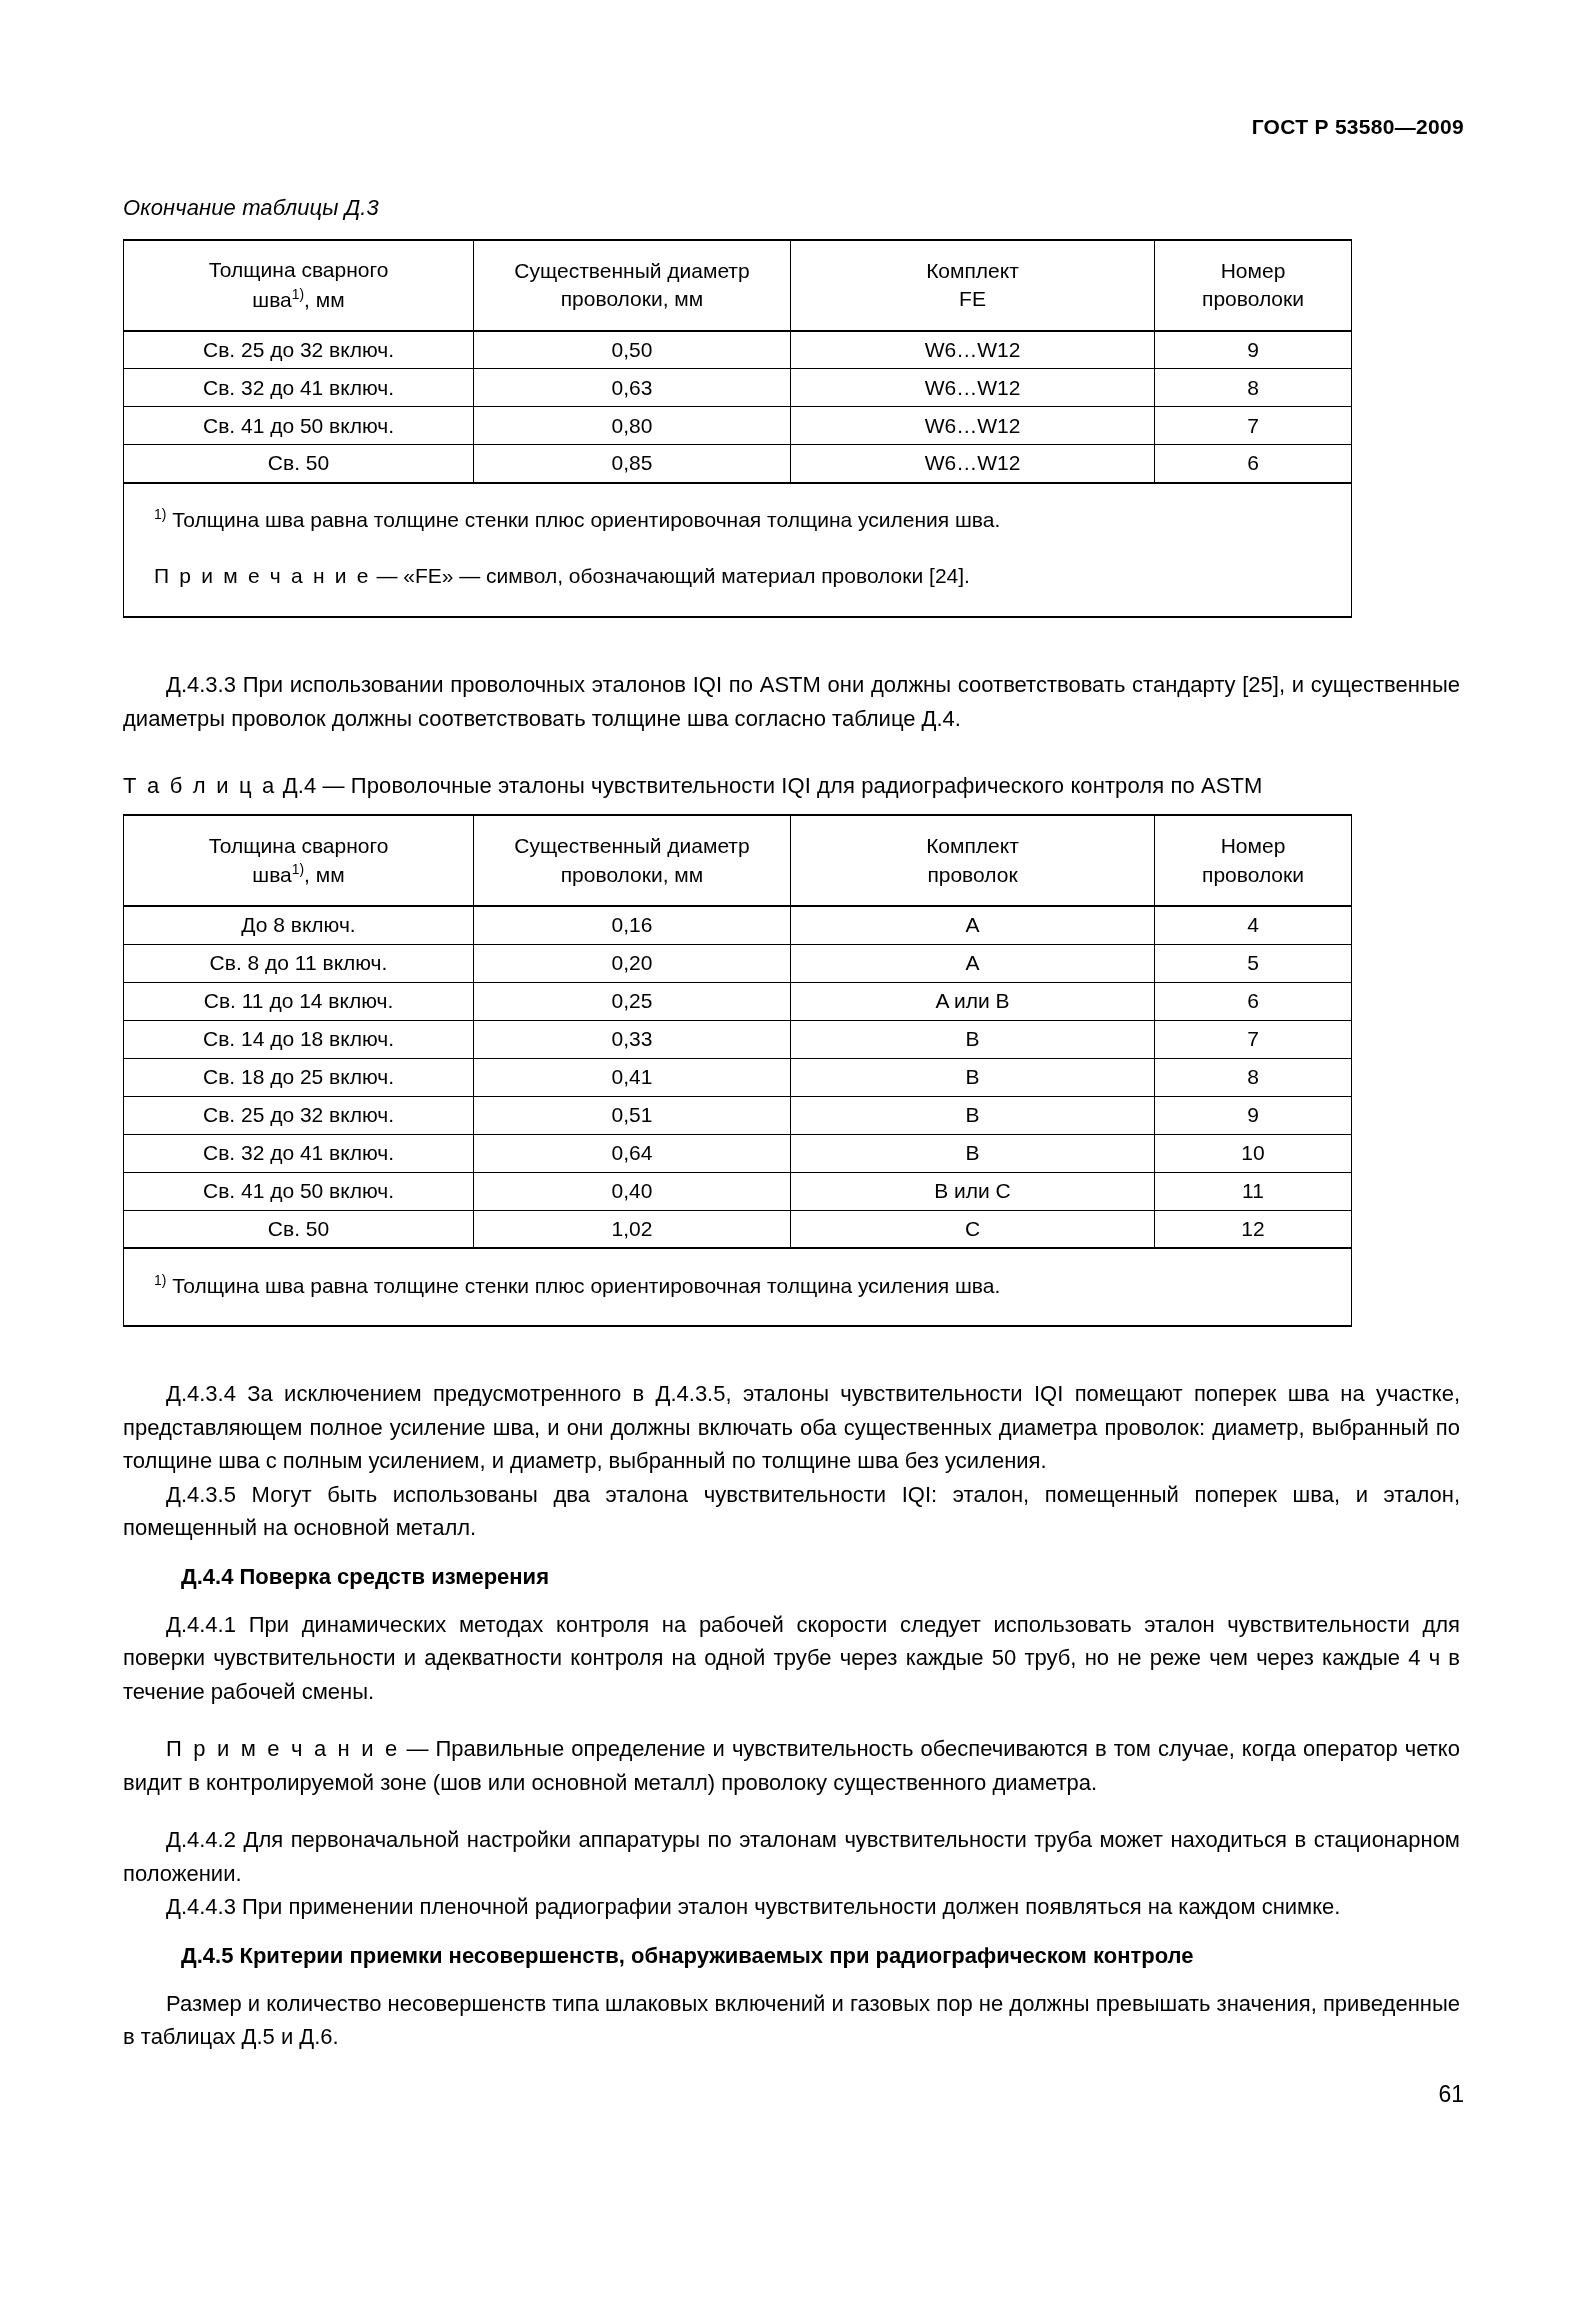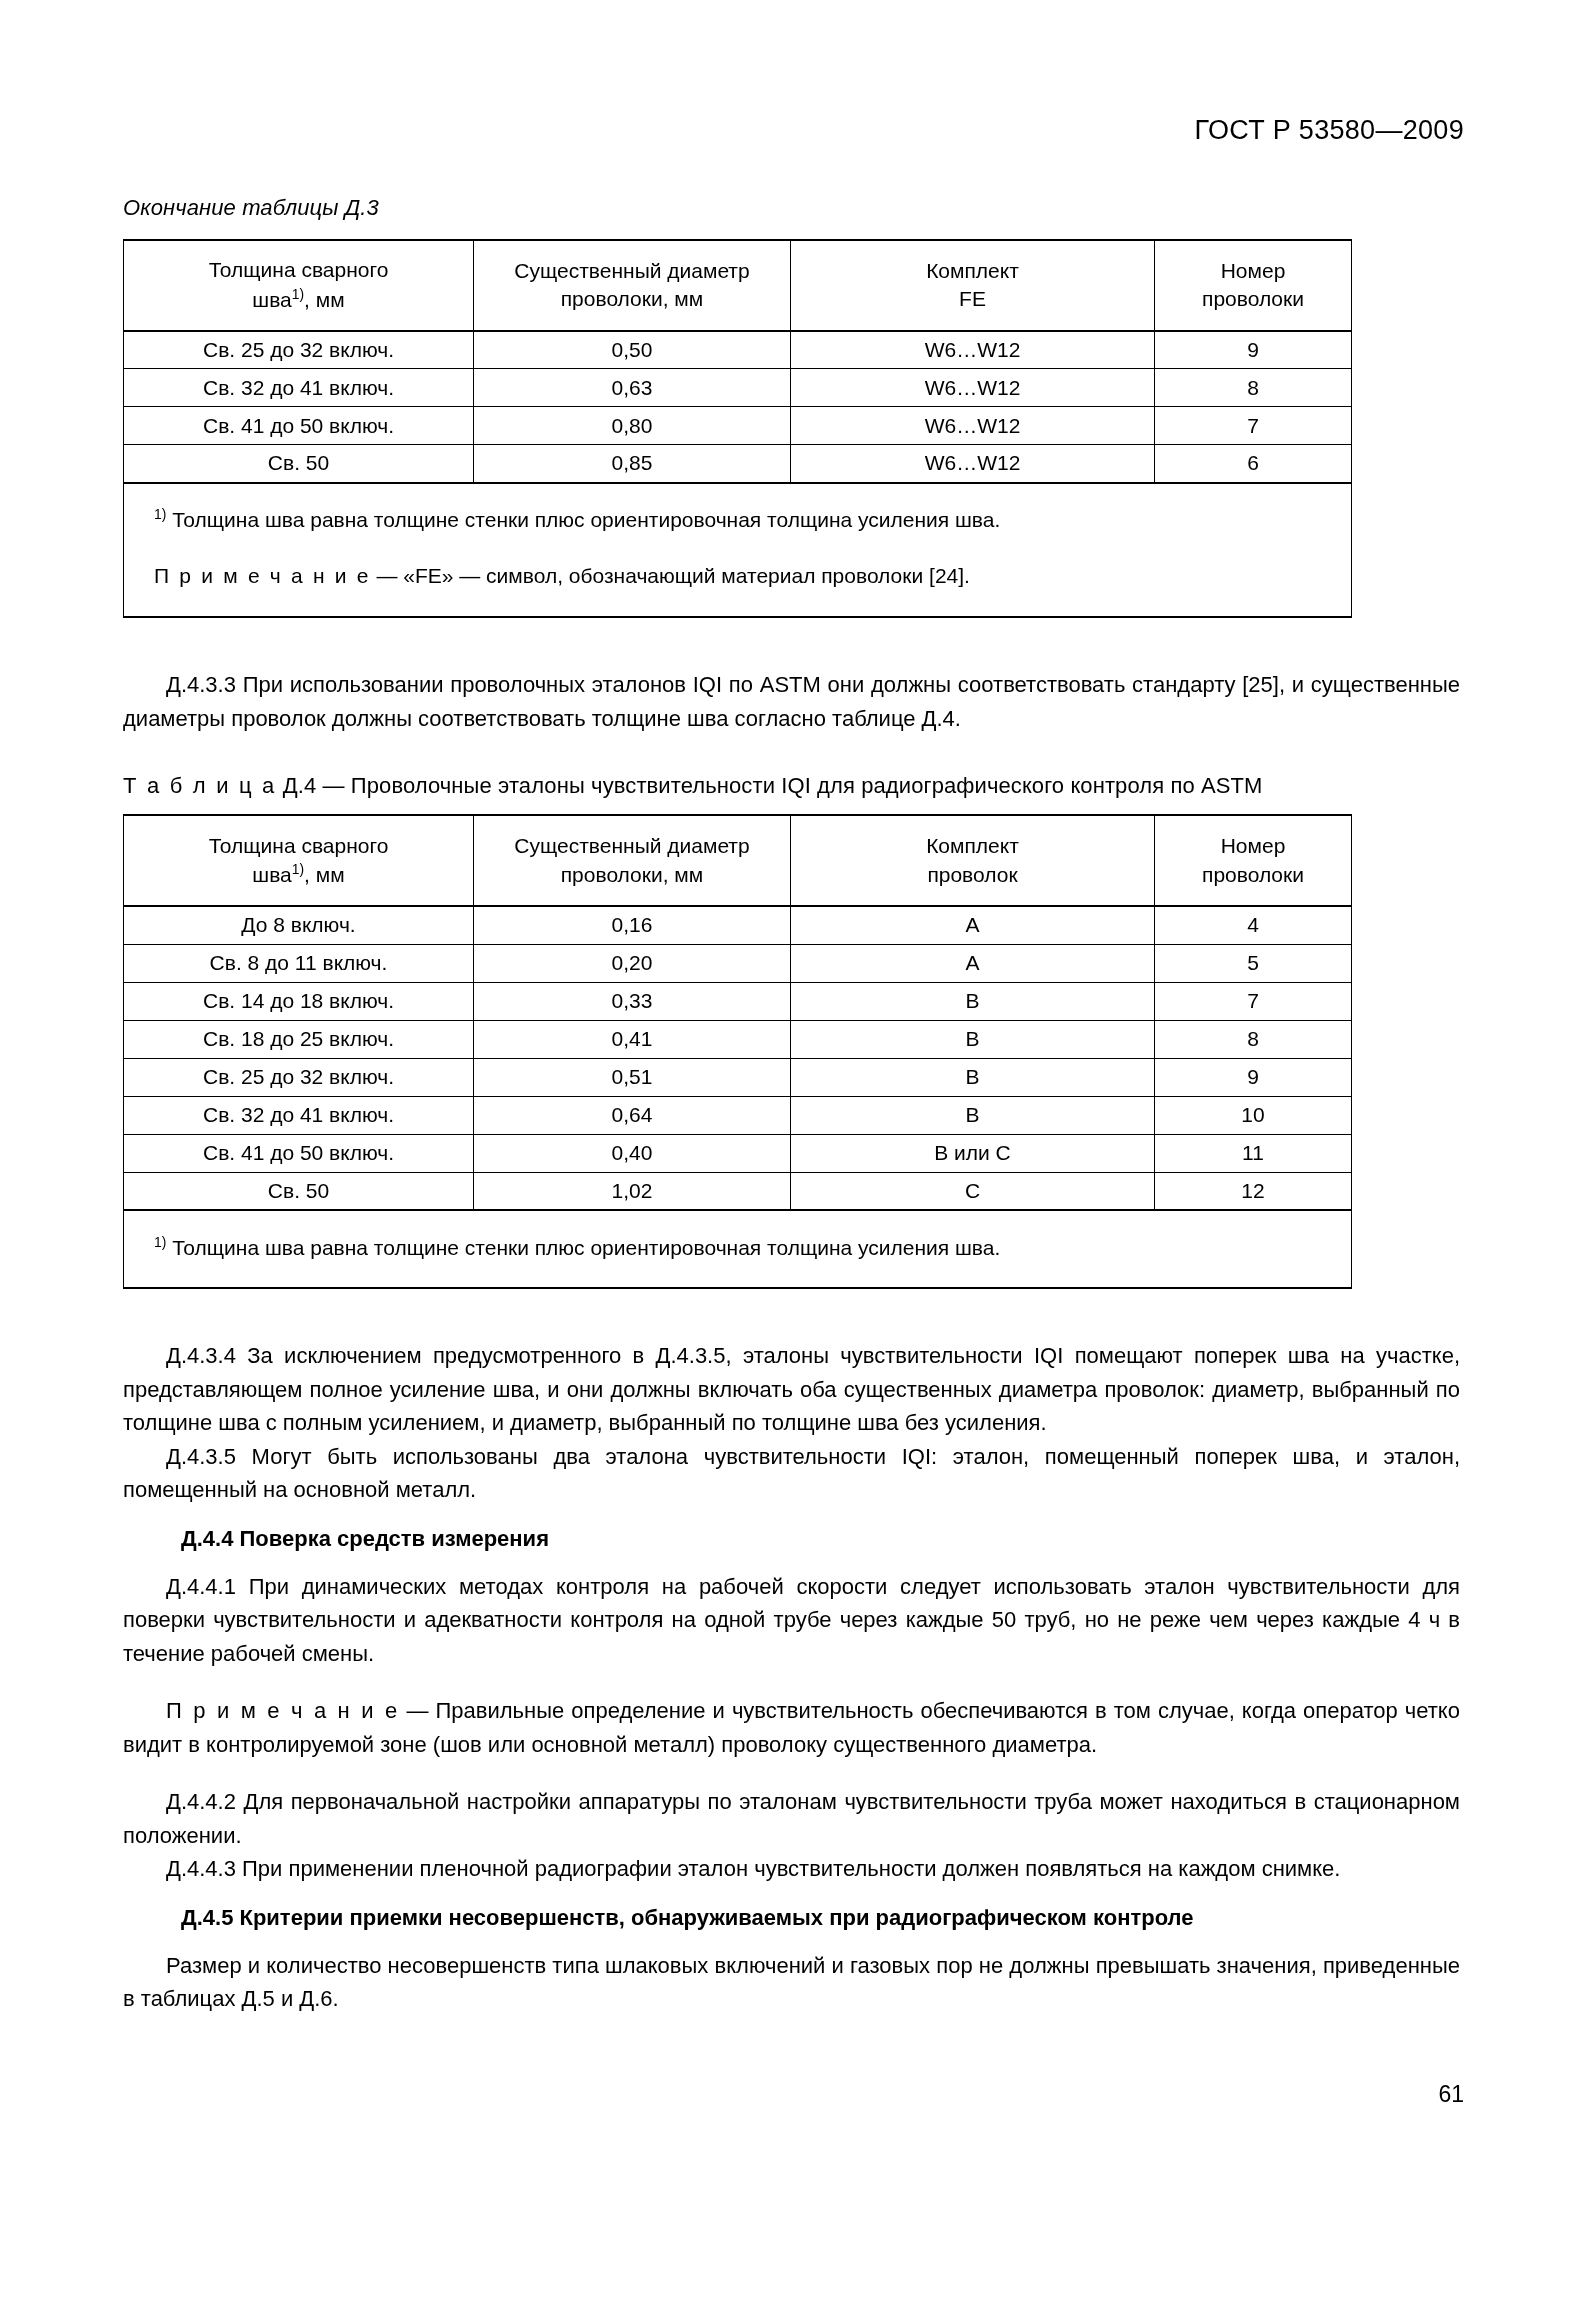--- a/index.html
+++ b/index.html
@@ -18,22 +18,22 @@
     left: 0; top: 0;
     width: 1591px;
     height: 2307px;
     padding: 0;
   }
   
   .doc-header {
     position: absolute;
     top: 115px;
     right: 127px;
-    font-size: 27px;
-    font-weight: normal;
+    font-size: 21px;
+    font-weight: bold;
     letter-spacing: 0.3px;
     white-space: nowrap;
   }
   
   .content {
     position: absolute;
     left: 123px;
     top: 195px;
     width: 1347px;
   }
@@ -241,20 +241,26 @@
           <td class="col-c">A</td>
           <td class="col-d">4</td>
         </tr>
         <tr>
           <td class="col-a cell-left">Св. 8 до 11 включ.</td>
           <td class="col-b">0,20</td>
           <td class="col-c">A</td>
           <td class="col-d">5</td>
         </tr>
         <tr>
+          <td class="col-a cell-left">Св. 11 до 14 включ.</td>
+          <td class="col-b">0,25</td>
+          <td class="col-c">A или B</td>
+          <td class="col-d">6</td>
+        </tr>
+        <tr>
           <td class="col-a cell-left">Св. 14 до 18 включ.</td>
           <td class="col-b">0,33</td>
           <td class="col-c">B</td>
           <td class="col-d">7</td>
         </tr>
         <tr>
           <td class="col-a cell-left">Св. 18 до 25 включ.</td>
           <td class="col-b">0,41</td>
           <td class="col-c">B</td>
           <td class="col-d">8</td>

